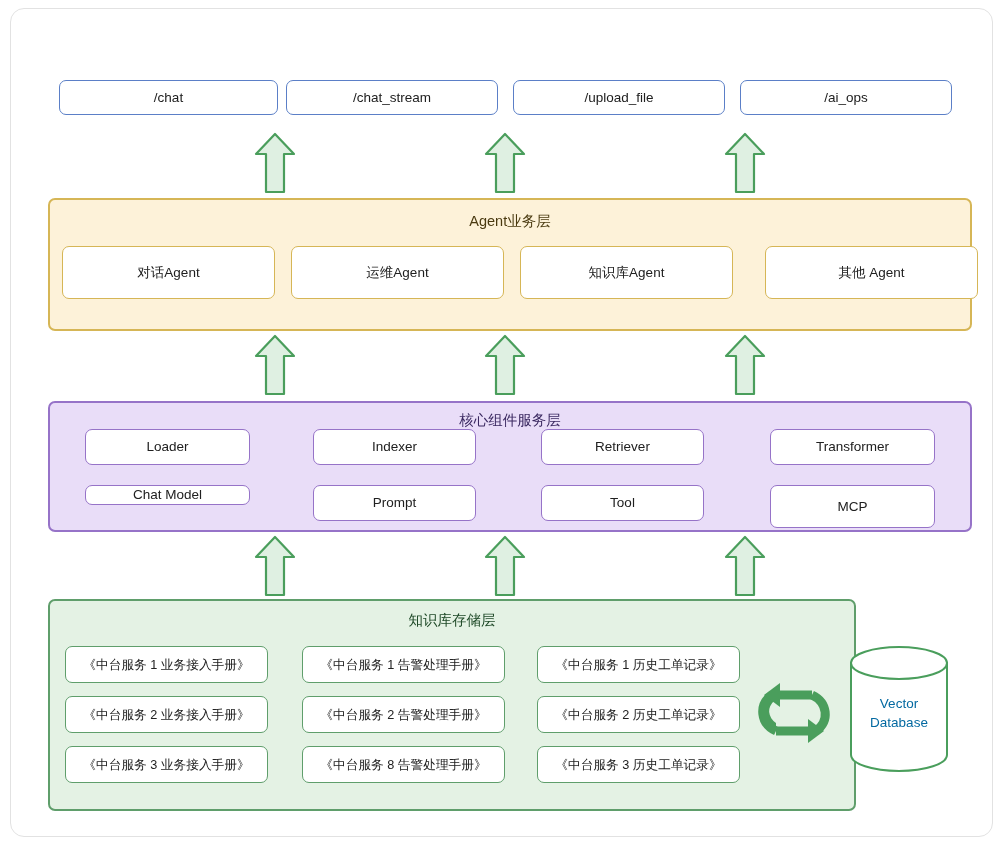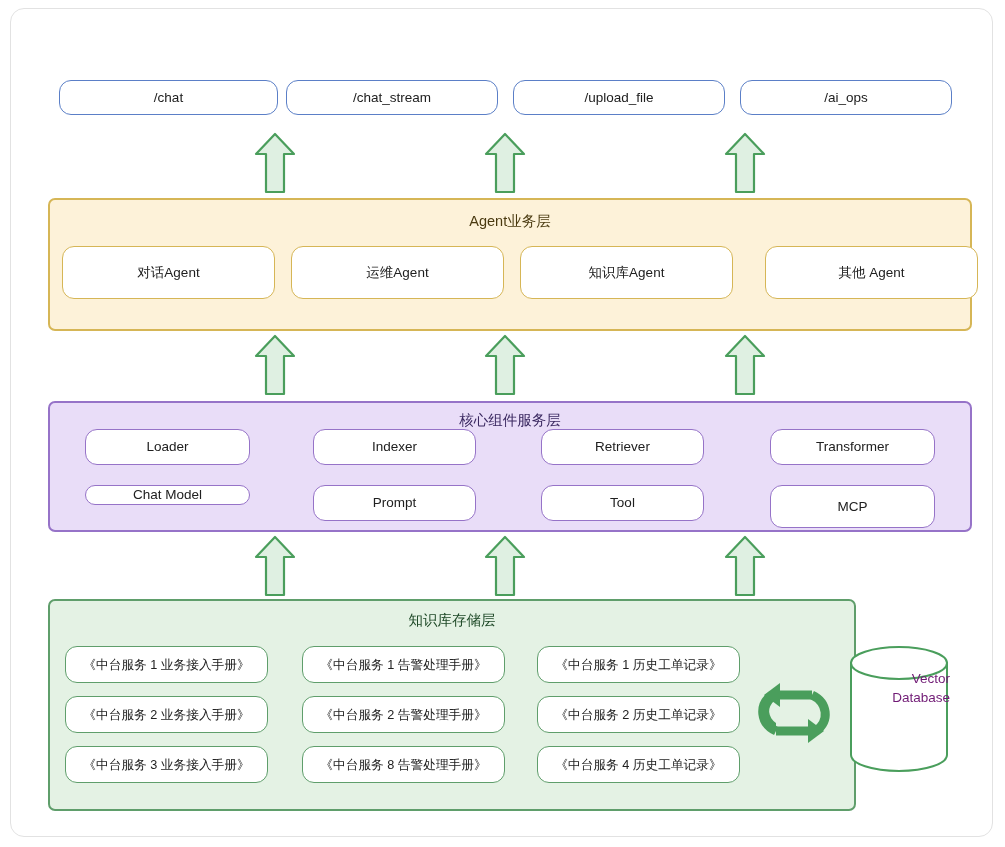--- a/index.html
+++ b/index.html
@@ -95,21 +95,21 @@
     background: #e4f2e4;
     border-color: #5f9e6b;
   }
   .layer-storage .layer-title { top: 10px; color: #1f4a28; }
 
   
   .box {
     position: absolute;
     box-sizing: border-box;
     background: #ffffff;
-    border-radius: 12px;
+    border-radius: 7px;
     border-width: 1.6px;
     border-style: solid;
     display: flex;
     align-items: center;
     justify-content: center;
     font-size: 13.5px;
     line-height: 16px;
     text-align: center;
     white-space: nowrap;
     color: #202020;
@@ -126,26 +126,26 @@
     height: 62px;
   }
   .arrow svg { display: block; width: 44px; height: 62px; }
 
   
   .sync-icon { position: absolute; left: 752px; top: 675px; width: 84px; height: 76px; }
   .cylinder  { position: absolute; left: 848px; top: 645px; width: 102px; height: 128px; }
   .cyl-label {
     position: absolute;
     left: 848px;
-    top: 669px;
+    top: 694px;
     width: 102px;
-    text-align: right;
+    text-align: center;
     font-size: 13.5px;
     line-height: 19px;
-    color: #701a75;
+    color: #0369a1;
   }
 </style>
 </head>
 <body>
 
 <div id="canvas">
 
   <div class="outer-frame"></div>
 
   <div class="box api" style="left:59px;  top:80px; width:219px; height:35px;">/chat</div>
@@ -229,21 +229,21 @@
   <div class="box store" style="left:65px; top:646px; width:203px; height:37px;">《中台服务 1 业务接入手册》</div>
   <div class="box store" style="left:65px; top:696px; width:203px; height:37px;">《中台服务 2 业务接入手册》</div>
   <div class="box store" style="left:65px; top:746px; width:203px; height:37px;">《中台服务 3 业务接入手册》</div>
 
   <div class="box store" style="left:302px; top:646px; width:203px; height:37px;">《中台服务 1 告警处理手册》</div>
   <div class="box store" style="left:302px; top:696px; width:203px; height:37px;">《中台服务 2 告警处理手册》</div>
   <div class="box store" style="left:302px; top:746px; width:203px; height:37px;">《中台服务 8 告警处理手册》</div>
 
   <div class="box store" style="left:537px; top:646px; width:203px; height:37px;">《中台服务 1 历史工单记录》</div>
   <div class="box store" style="left:537px; top:696px; width:203px; height:37px;">《中台服务 2 历史工单记录》</div>
-  <div class="box store" style="left:537px; top:746px; width:203px; height:37px;">《中台服务 4 历史工单记录》</div>
+  <div class="box store" style="left:537px; top:746px; width:203px; height:37px;">《中台服务 3 历史工单记录》</div>
 
   <div class="sync-icon">
     <svg viewBox="0 0 84 76">
       <path d="M20 20 A26 22 0 0 0 24 56 L24 48 A18 15 0 0 1 22 26 Z" fill="#4a9e5c"></path>
       <path d="M20 20 A26 22 0 0 0 24 56" fill="none" stroke="#4a9e5c" stroke-width="9" stroke-linecap="butt"></path>
       <path d="M64 56 A26 22 0 0 0 60 20" fill="none" stroke="#4a9e5c" stroke-width="9" stroke-linecap="butt"></path>
       <path d="M24 56 L58 56" fill="none" stroke="#4a9e5c" stroke-width="9"></path>
       <path d="M26 20 L60 20" fill="none" stroke="#4a9e5c" stroke-width="9"></path>
       <polygon points="28,8 28,32 12,20" fill="#4a9e5c"></polygon>
       <polygon points="56,44 56,68 72,56" fill="#4a9e5c"></polygon>

